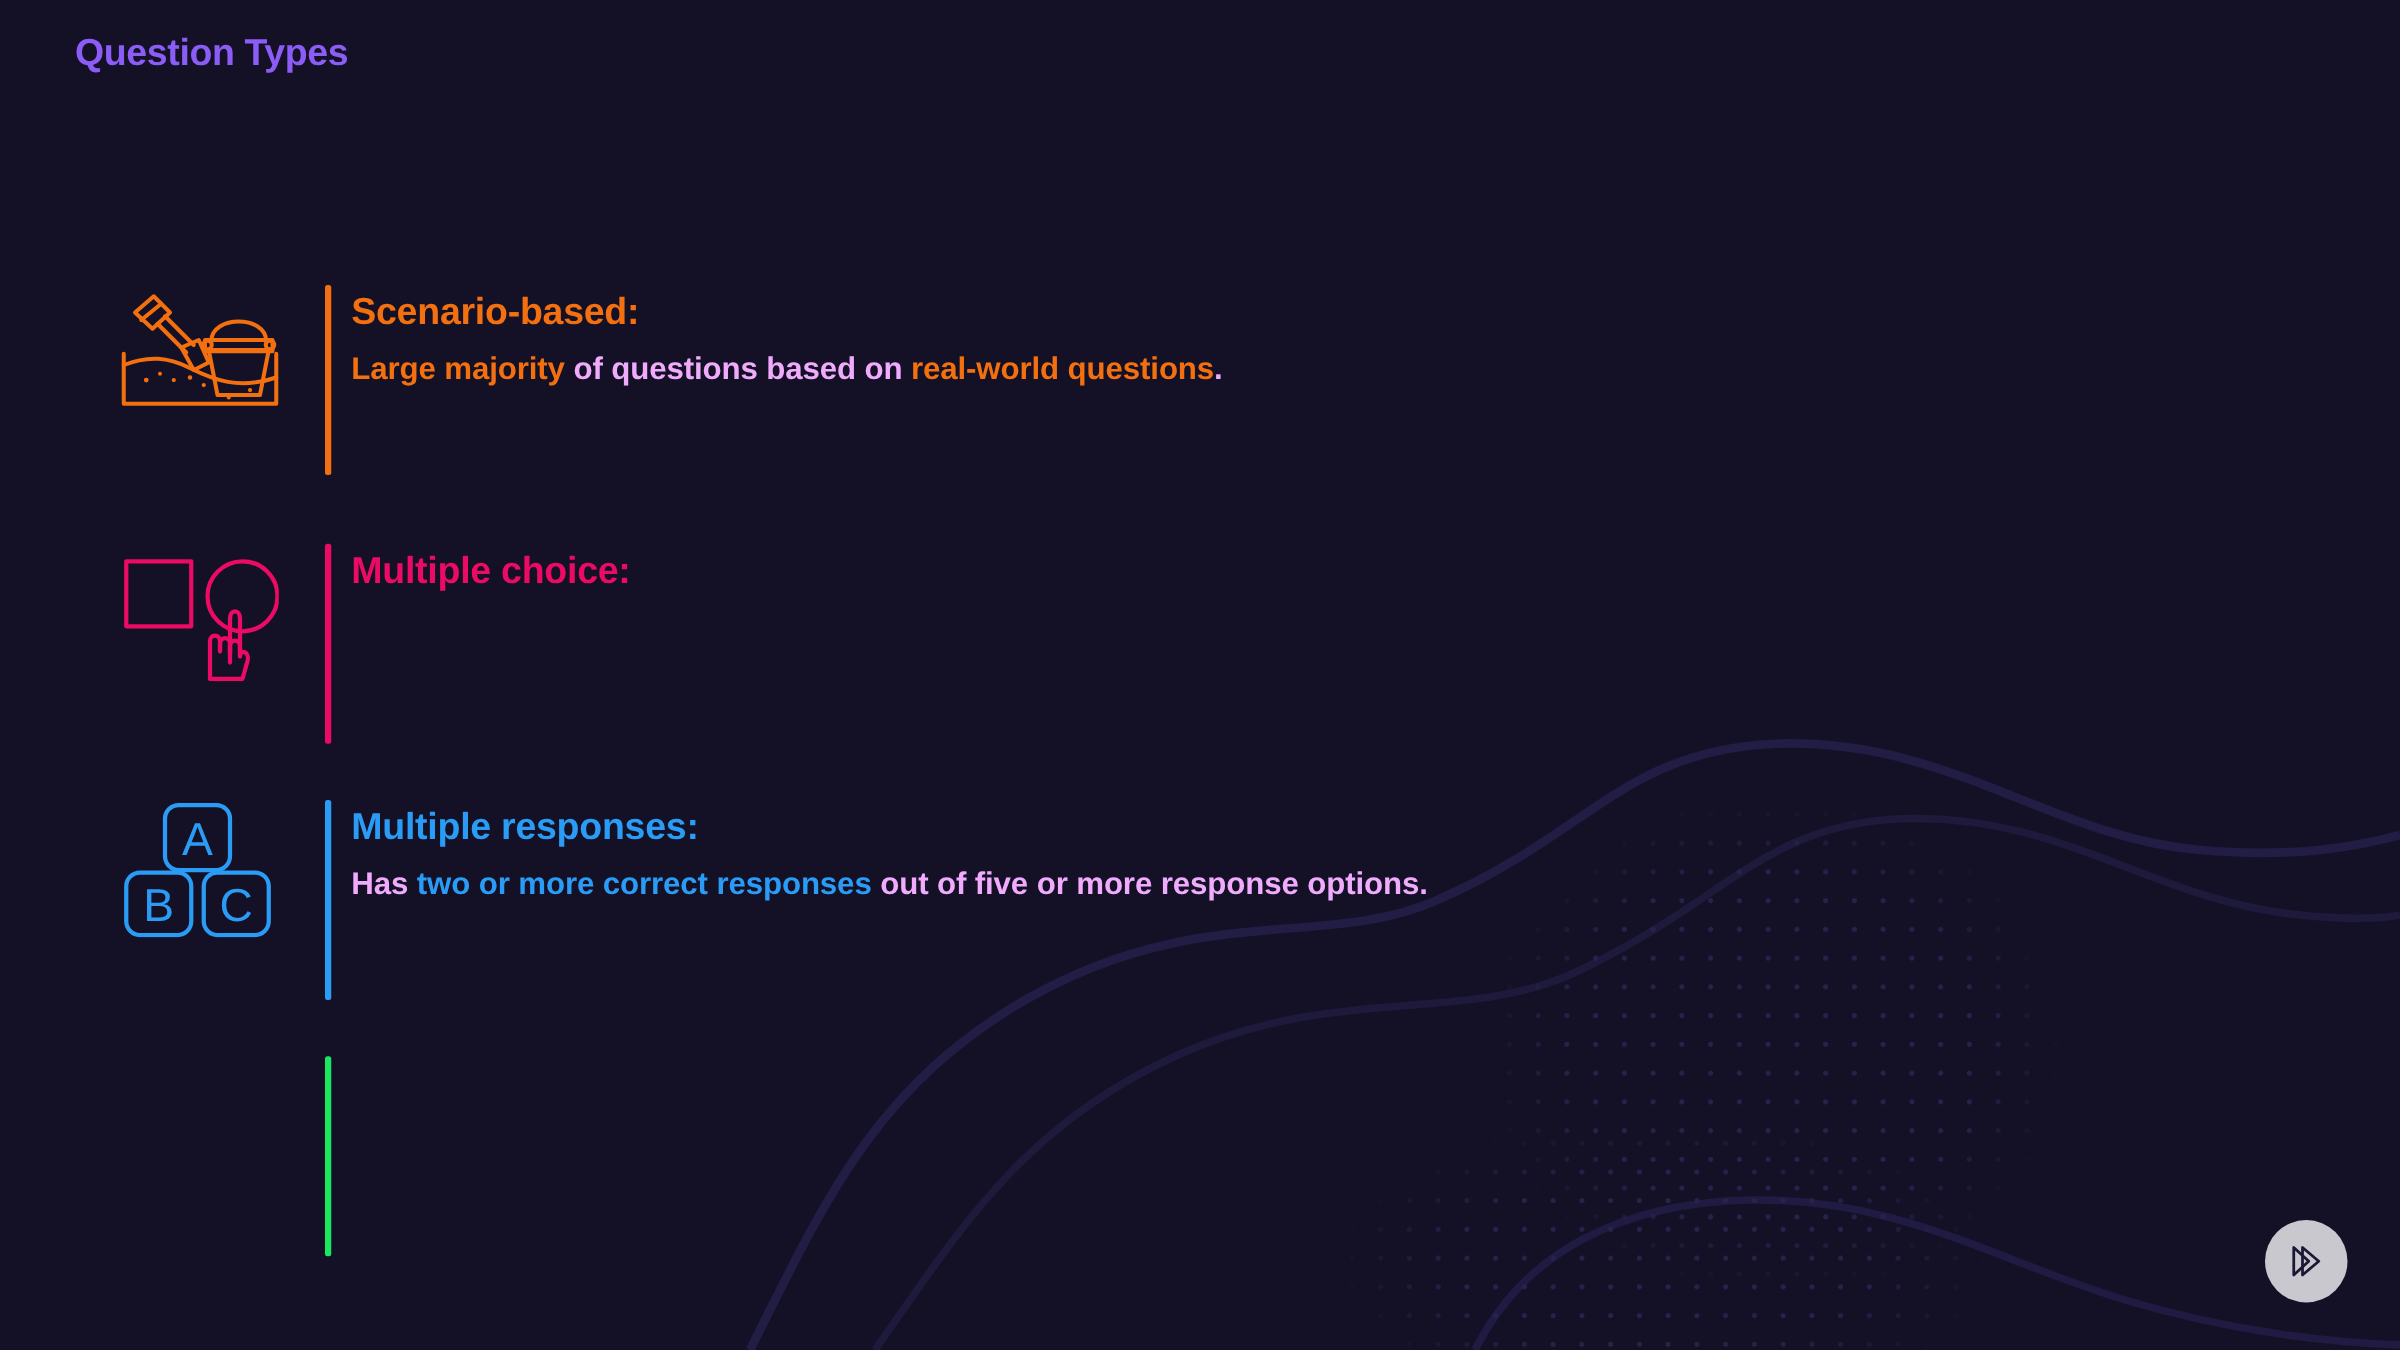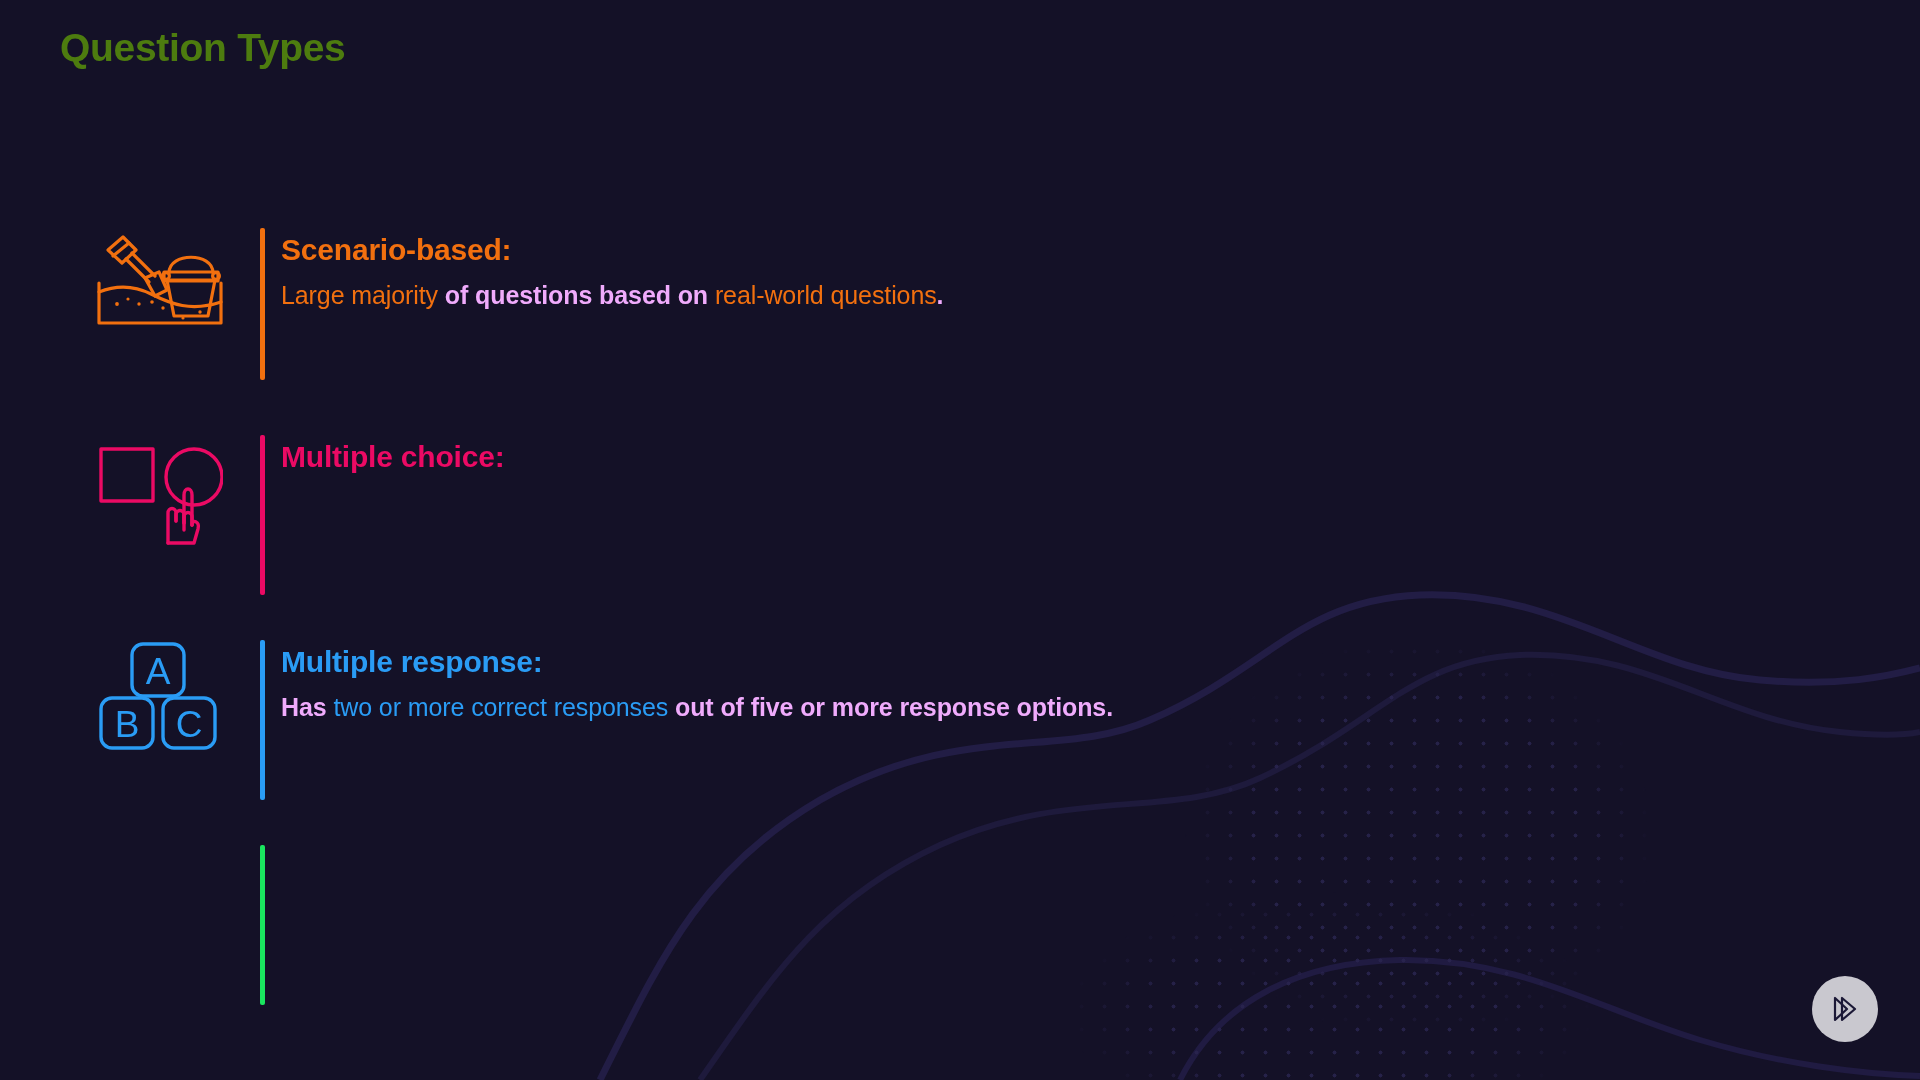--- a/index.html
+++ b/index.html
@@ -33,21 +33,21 @@
   }
   #wave-svg{ position:absolute; left:0; top:0; width:1920px; height:1080px; }
 
   
   #header{ position:absolute; left:60px; top:20px; z-index:3; }
   #eyebrow{
     color:#f2700f; font-size:27px; font-weight:bold; letter-spacing:.2px;
     line-height:1.25;
   }
   #page-title{
-    color:#4d7c0f; font-size:39px; font-weight:bold; letter-spacing:-.3px;
+    color:#8b5cf6; font-size:30px; font-weight:bold; letter-spacing:-.3px;
     margin-top:4px; line-height:1.25;
   }
 
   
   #rows{ position:absolute; left:0; top:0; width:1920px; z-index:3; }
   .row{
     position:absolute; left:60px; display:flex; align-items:flex-start;
   }
   .icon-cell{
     width:200px; flex:0 0 200px; display:flex;
@@ -58,21 +58,21 @@
   }
   .text-cell{ padding-left:16px; padding-top:2px; }
   .row-title{
     font-size:30px; font-weight:bold; line-height:1.3; letter-spacing:-.2px;
     white-space:nowrap;
   }
   .row-desc{
     font-size:25px; font-weight:bold; color:#ffffff; line-height:1.35;
     margin-top:10px; letter-spacing:-.1px; white-space:nowrap;
   }
-  .hl{ font-weight:normal;text-align:right; }
+  .hl{ font-weight:bold;text-align:right; }
 
   
   #row-1{ top:228px; height:130px; }
   #row-1 .accent-bar{ background:#f2700f; height:152px; }
   #row-2{ top:435px; height:135px; }
   #row-2 .accent-bar{ background:#eb0a64; height:160px; }
   #row-3{ top:640px; height:135px; }
   #row-3 .accent-bar{ background:#2a9cf5; height:160px; }
   #row-4{ top:845px; height:160px; }
   #row-4 .accent-bar{ background:#1ae65f; height:160px; }
@@ -193,21 +193,21 @@
         </g>
         <g fill="#2a9cf5" font-family="'Liberation Sans', sans-serif" font-size="37" text-anchor="middle" font-weight="400">
           <text x="59" y="44">A</text>
           <text x="28" y="97">B</text>
           <text x="90" y="97">C</text>
         </g>
       </svg>
     </div>
     <div class="accent-bar"></div>
     <div class="text-cell">
-      <div class="row-title t-blue">Multiple response:</div>
+      <div class="row-title t-blue">Multiple responses:</div>
       <div class="row-desc">
         <span class="t-white">Has </span><span class="hl t-blue">two or more correct responses</span><span class="t-white"> out of five or more response options.</span>
       </div>
     </div>
   </div>
 
   <div class="row" id="row-4">
     <div class="icon-cell"></div>
     <div class="accent-bar"></div>
     <div class="text-cell">

